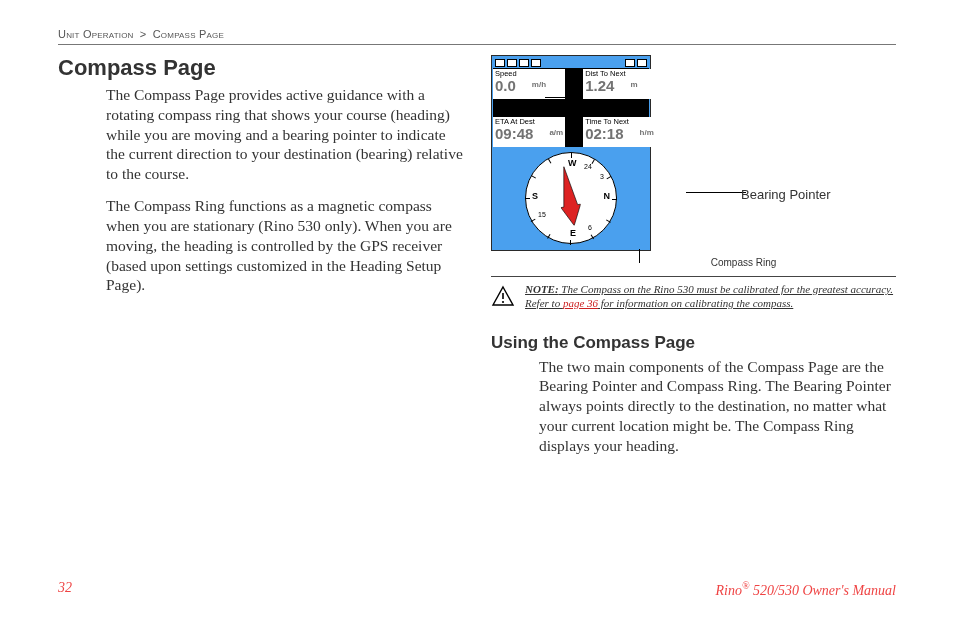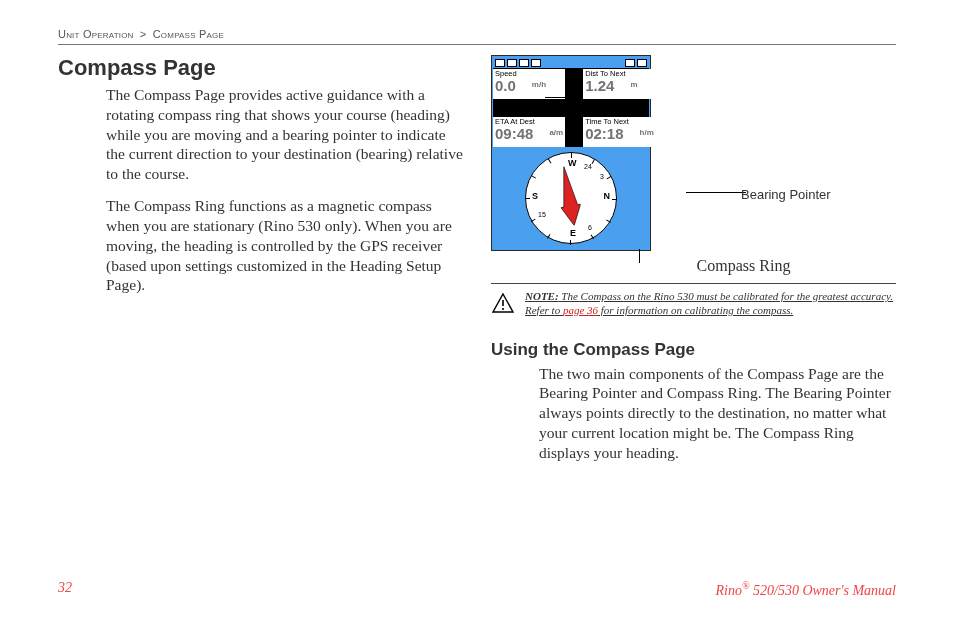--- a/index.html
+++ b/index.html
@@ -176,22 +176,22 @@
   .label-right {
     font-family: Arial, Helvetica, sans-serif;
     font-size: 13px;
     color: #333;
     position: absolute;
     left: 250px;
     top: 132px;
     white-space: nowrap;
   }
   .caption-below {
-    font-family: Liberation Serif, serif;
-    font-size: 16px;
+    font-family: Liberation Sans, sans-serif;
+    font-size: 10px;
     color: #333;
     text-align: center;
     margin-left: 100px;
     margin-top: 2px;
   }
   .pointer-line-1 {
     position: absolute;
     border-top: 1px solid #000;
     width: 26px;
     left: 54px;

